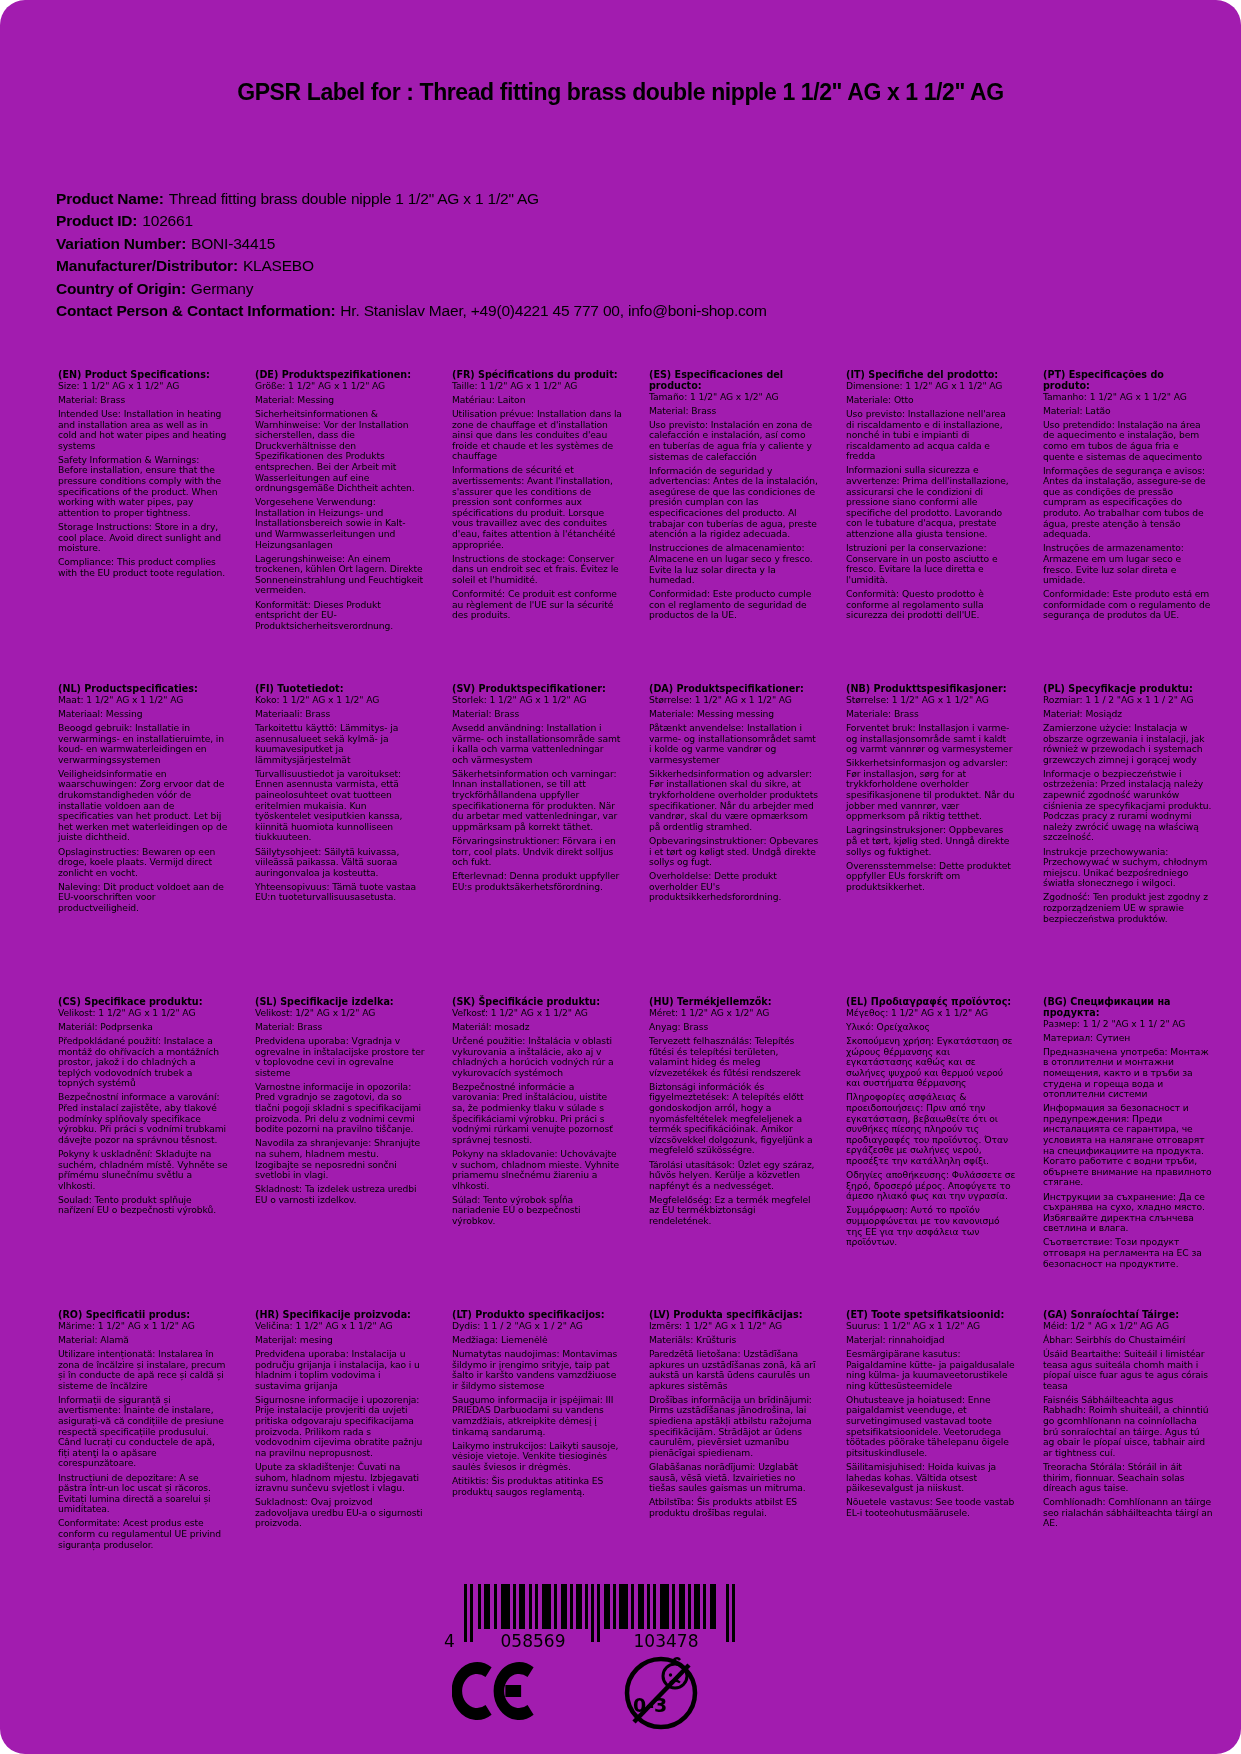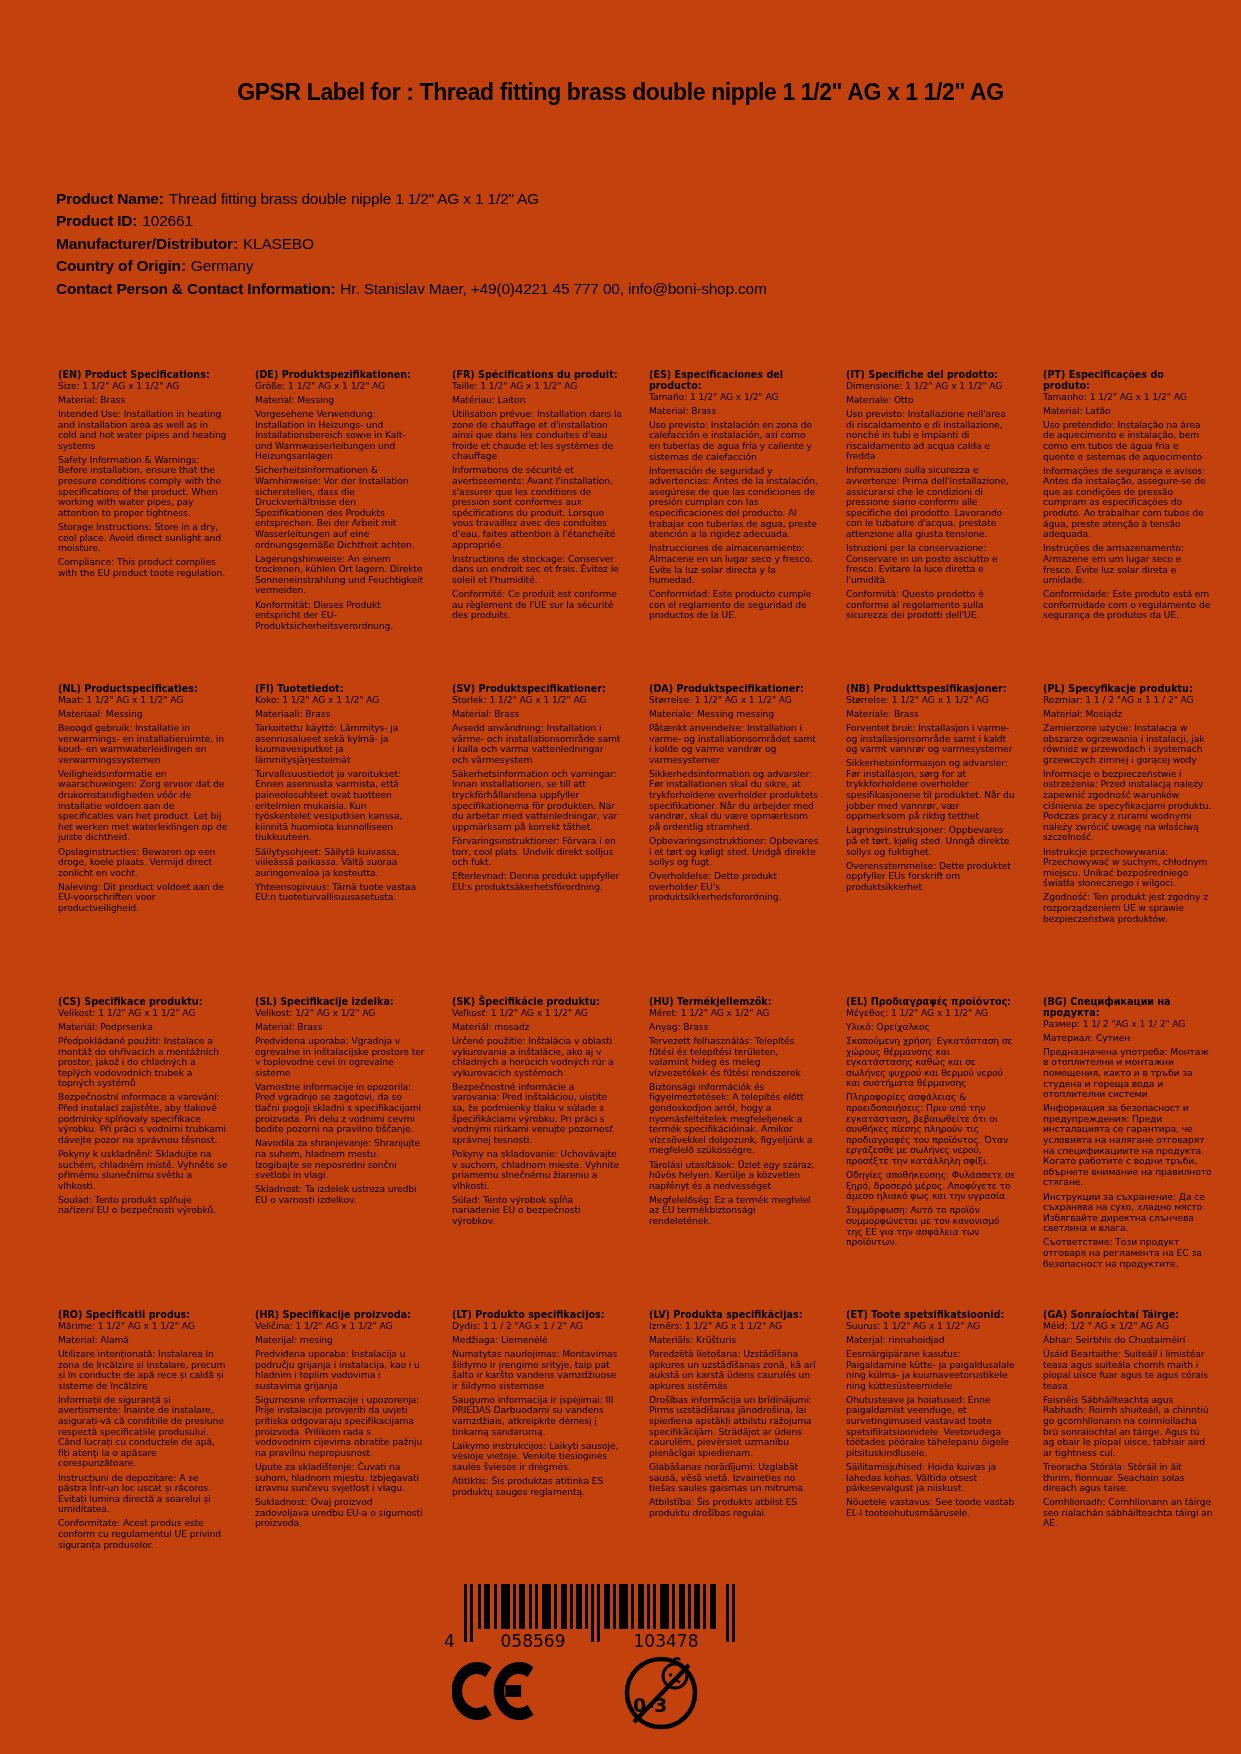--- a/index.html
+++ b/index.html
@@ -1,18 +1,18 @@
 <!DOCTYPE html>
 <html><head>
 <meta charset="utf-8">
 <style>
   html,body { margin:0; padding:0; background:#ffffff; }
   .page {
-    position:relative; width:1241px; height:1754px; background:#c2410c;
-    color:#000; font-family:"DejaVu Sans", sans-serif; overflow:hidden;
+    position:relative; width:1241px; height:1754px; background:#a21caf;
+    color:#000; font-family:"DejaVu Sans", sans-serif; overflow:hidden;border-radius:25px;
   }
   .title-wrap { position:absolute; top:74px; left:0; width:100%; display:flex; justify-content:center; }
   .title {
     max-width:870px; text-align:center; font-family:"Liberation Sans", sans-serif;
     font-weight:bold; font-size:23px; line-height:36px; letter-spacing:-0.4px;
   }
   .product-info {
     position:absolute; left:56px; top:165px;
     font-family:"Liberation Sans", sans-serif; font-size:15.5px; line-height:22.4px;
     letter-spacing:-0.2px;
@@ -38,41 +38,42 @@
 
 <div class="page">
 
   <div class="title-wrap">
     <div class="title">GPSR Label for : Thread fitting brass double nipple 1 1/2" AG x 1 1/2" AG</div>
   </div>
 
   <div class="product-info">
       <div><span class="info-label">Product Name:</span><span class="info-value">Thread fitting brass double nipple 1 1/2" AG x 1 1/2" AG</span></div>
       <div><span class="info-label">Product ID:</span><span class="info-value">102661</span></div>
+      <div><span class="info-label">Variation Number:</span><span class="info-value">BONI-34415</span></div>
       <div><span class="info-label">Manufacturer/Distributor:</span><span class="info-value">KLASEBO</span></div>
       <div><span class="info-label">Country of Origin:</span><span class="info-value">Germany</span></div>
       <div><span class="info-label">Contact Person &amp; Contact Information:</span><span class="info-value">Hr. Stanislav Maer, +49(0)4221 45 777 00, info@boni-shop.com</span></div>
     </div>
 
   <div class="spec-grid">
       <div class="spec-block">
         <div class="spec-heading">(EN) Product Specifications:</div>
         <p>Size: 1 1/2" AG x 1 1/2" AG</p>
         <p>Material: Brass</p>
         <p>Intended Use: Installation in heating and installation area as well as in cold and hot water pipes and heating systems</p>
         <p>Safety Information &amp; Warnings: Before installation, ensure that the pressure conditions comply with the specifications of the product. When working with water pipes, pay attention to proper tightness.</p>
         <p>Storage Instructions: Store in a dry, cool place. Avoid direct sunlight and moisture.</p>
         <p>Compliance: This product complies with the EU product toote regulation.</p>
       </div>
       <div class="spec-block">
         <div class="spec-heading">(DE) Produktspezifikationen:</div>
         <p>Größe: 1 1/2" AG x 1 1/2" AG</p>
         <p>Material: Messing</p>
+        <p>Sicherheitsinformationen &amp; Warnhinweise: Vor der Installation sicherstellen, dass die Druckverhältnisse den Spezifikationen des Produkts entsprechen. Bei der Arbeit mit Wasserleitungen auf eine ordnungsgemäße Dichtheit achten.</p>
         <p>Vorgesehene Verwendung: Installation in Heizungs- und Installationsbereich sowie in Kalt- und Warmwasserleitungen und Heizungsanlagen</p>
-        <p>Sicherheitsinformationen &amp; Warnhinweise: Vor der Installation sicherstellen, dass die Druckverhältnisse den Spezifikationen des Produkts entsprechen. Bei der Arbeit mit Wasserleitungen auf eine ordnungsgemäße Dichtheit achten.</p>
         <p>Lagerungshinweise: An einem trockenen, kühlen Ort lagern. Direkte Sonneneinstrahlung und Feuchtigkeit vermeiden.</p>
         <p>Konformität: Dieses Produkt entspricht der EU-Produktsicherheitsverordnung.</p>
       </div>
       <div class="spec-block">
         <div class="spec-heading">(FR) Spécifications du produit:</div>
         <p>Taille: 1 1/2" AG x 1 1/2" AG</p>
         <p>Matériau: Laiton</p>
         <p>Utilisation prévue: Installation dans la zone de chauffage et d'installation ainsi que dans les conduites d'eau froide et chaude et les systèmes de chauffage</p>
         <p>Informations de sécurité et avertissements: Avant l'installation, s'assurer que les conditions de pression sont conformes aux spécifications du produit. Lorsque vous travaillez avec des conduites d'eau, faites attention à l'étanchéité appropriée.</p>
         <p>Instructions de stockage: Conserver dans un endroit sec et frais. Évitez le soleil et l'humidité.</p>

